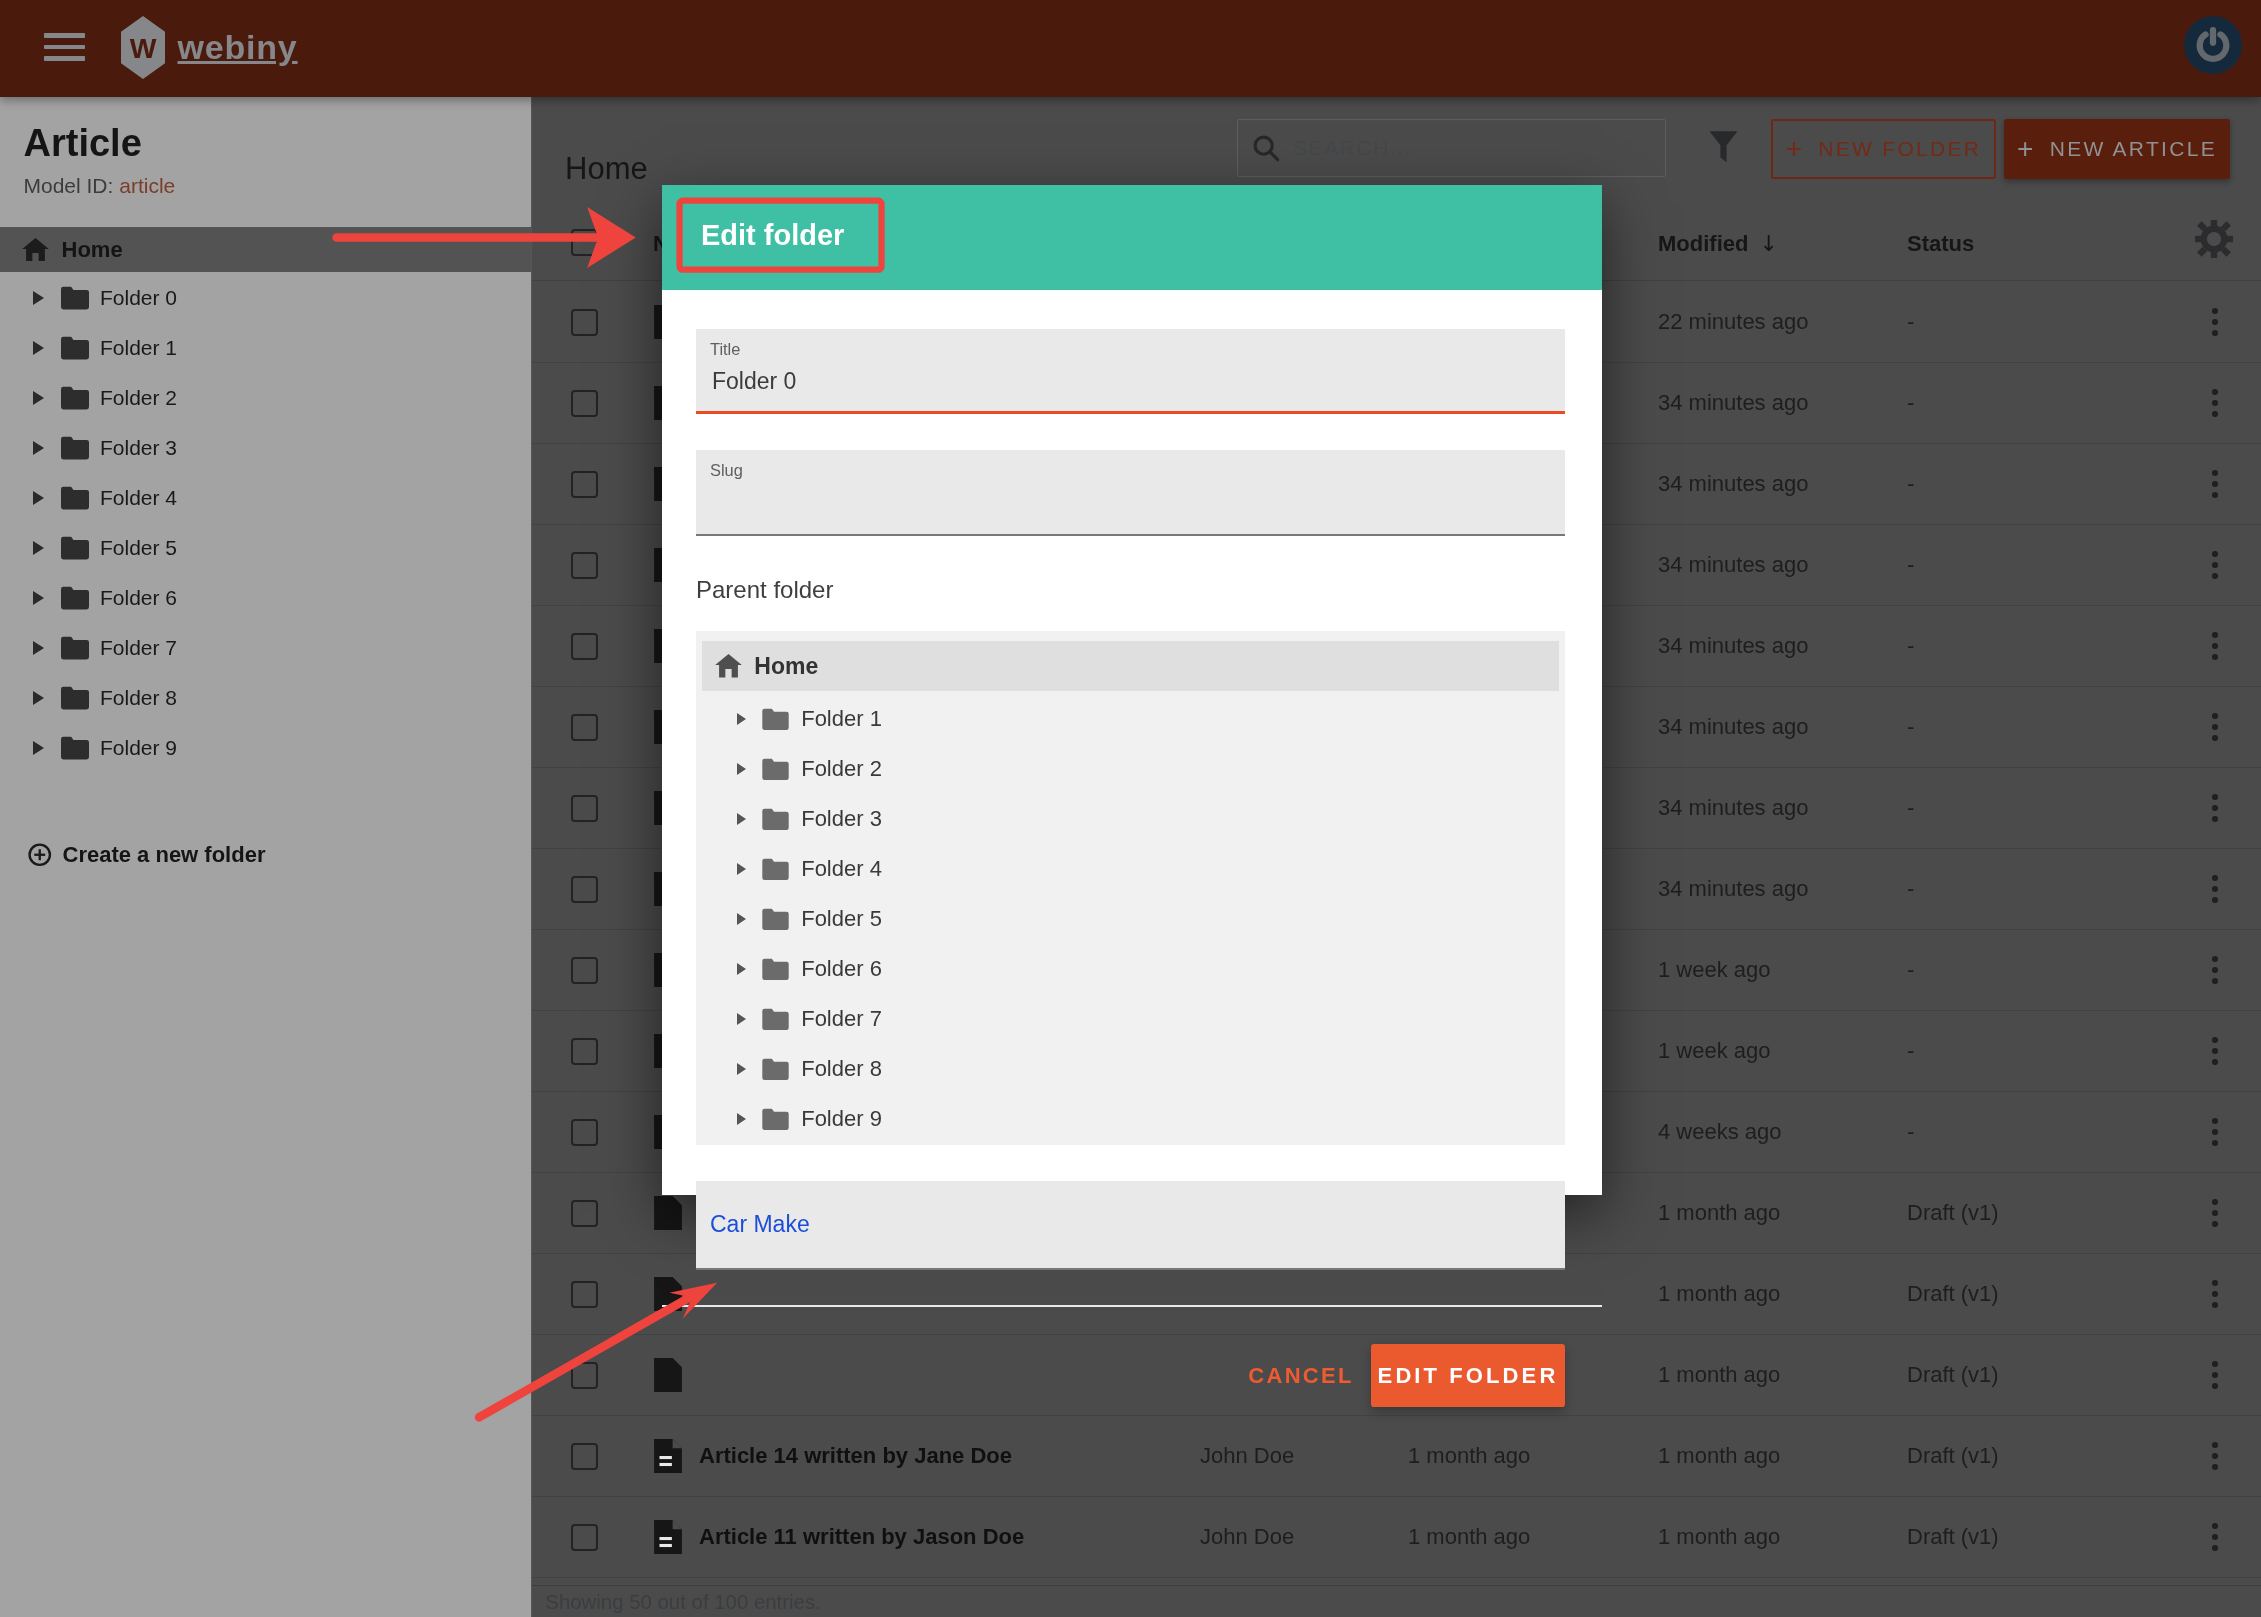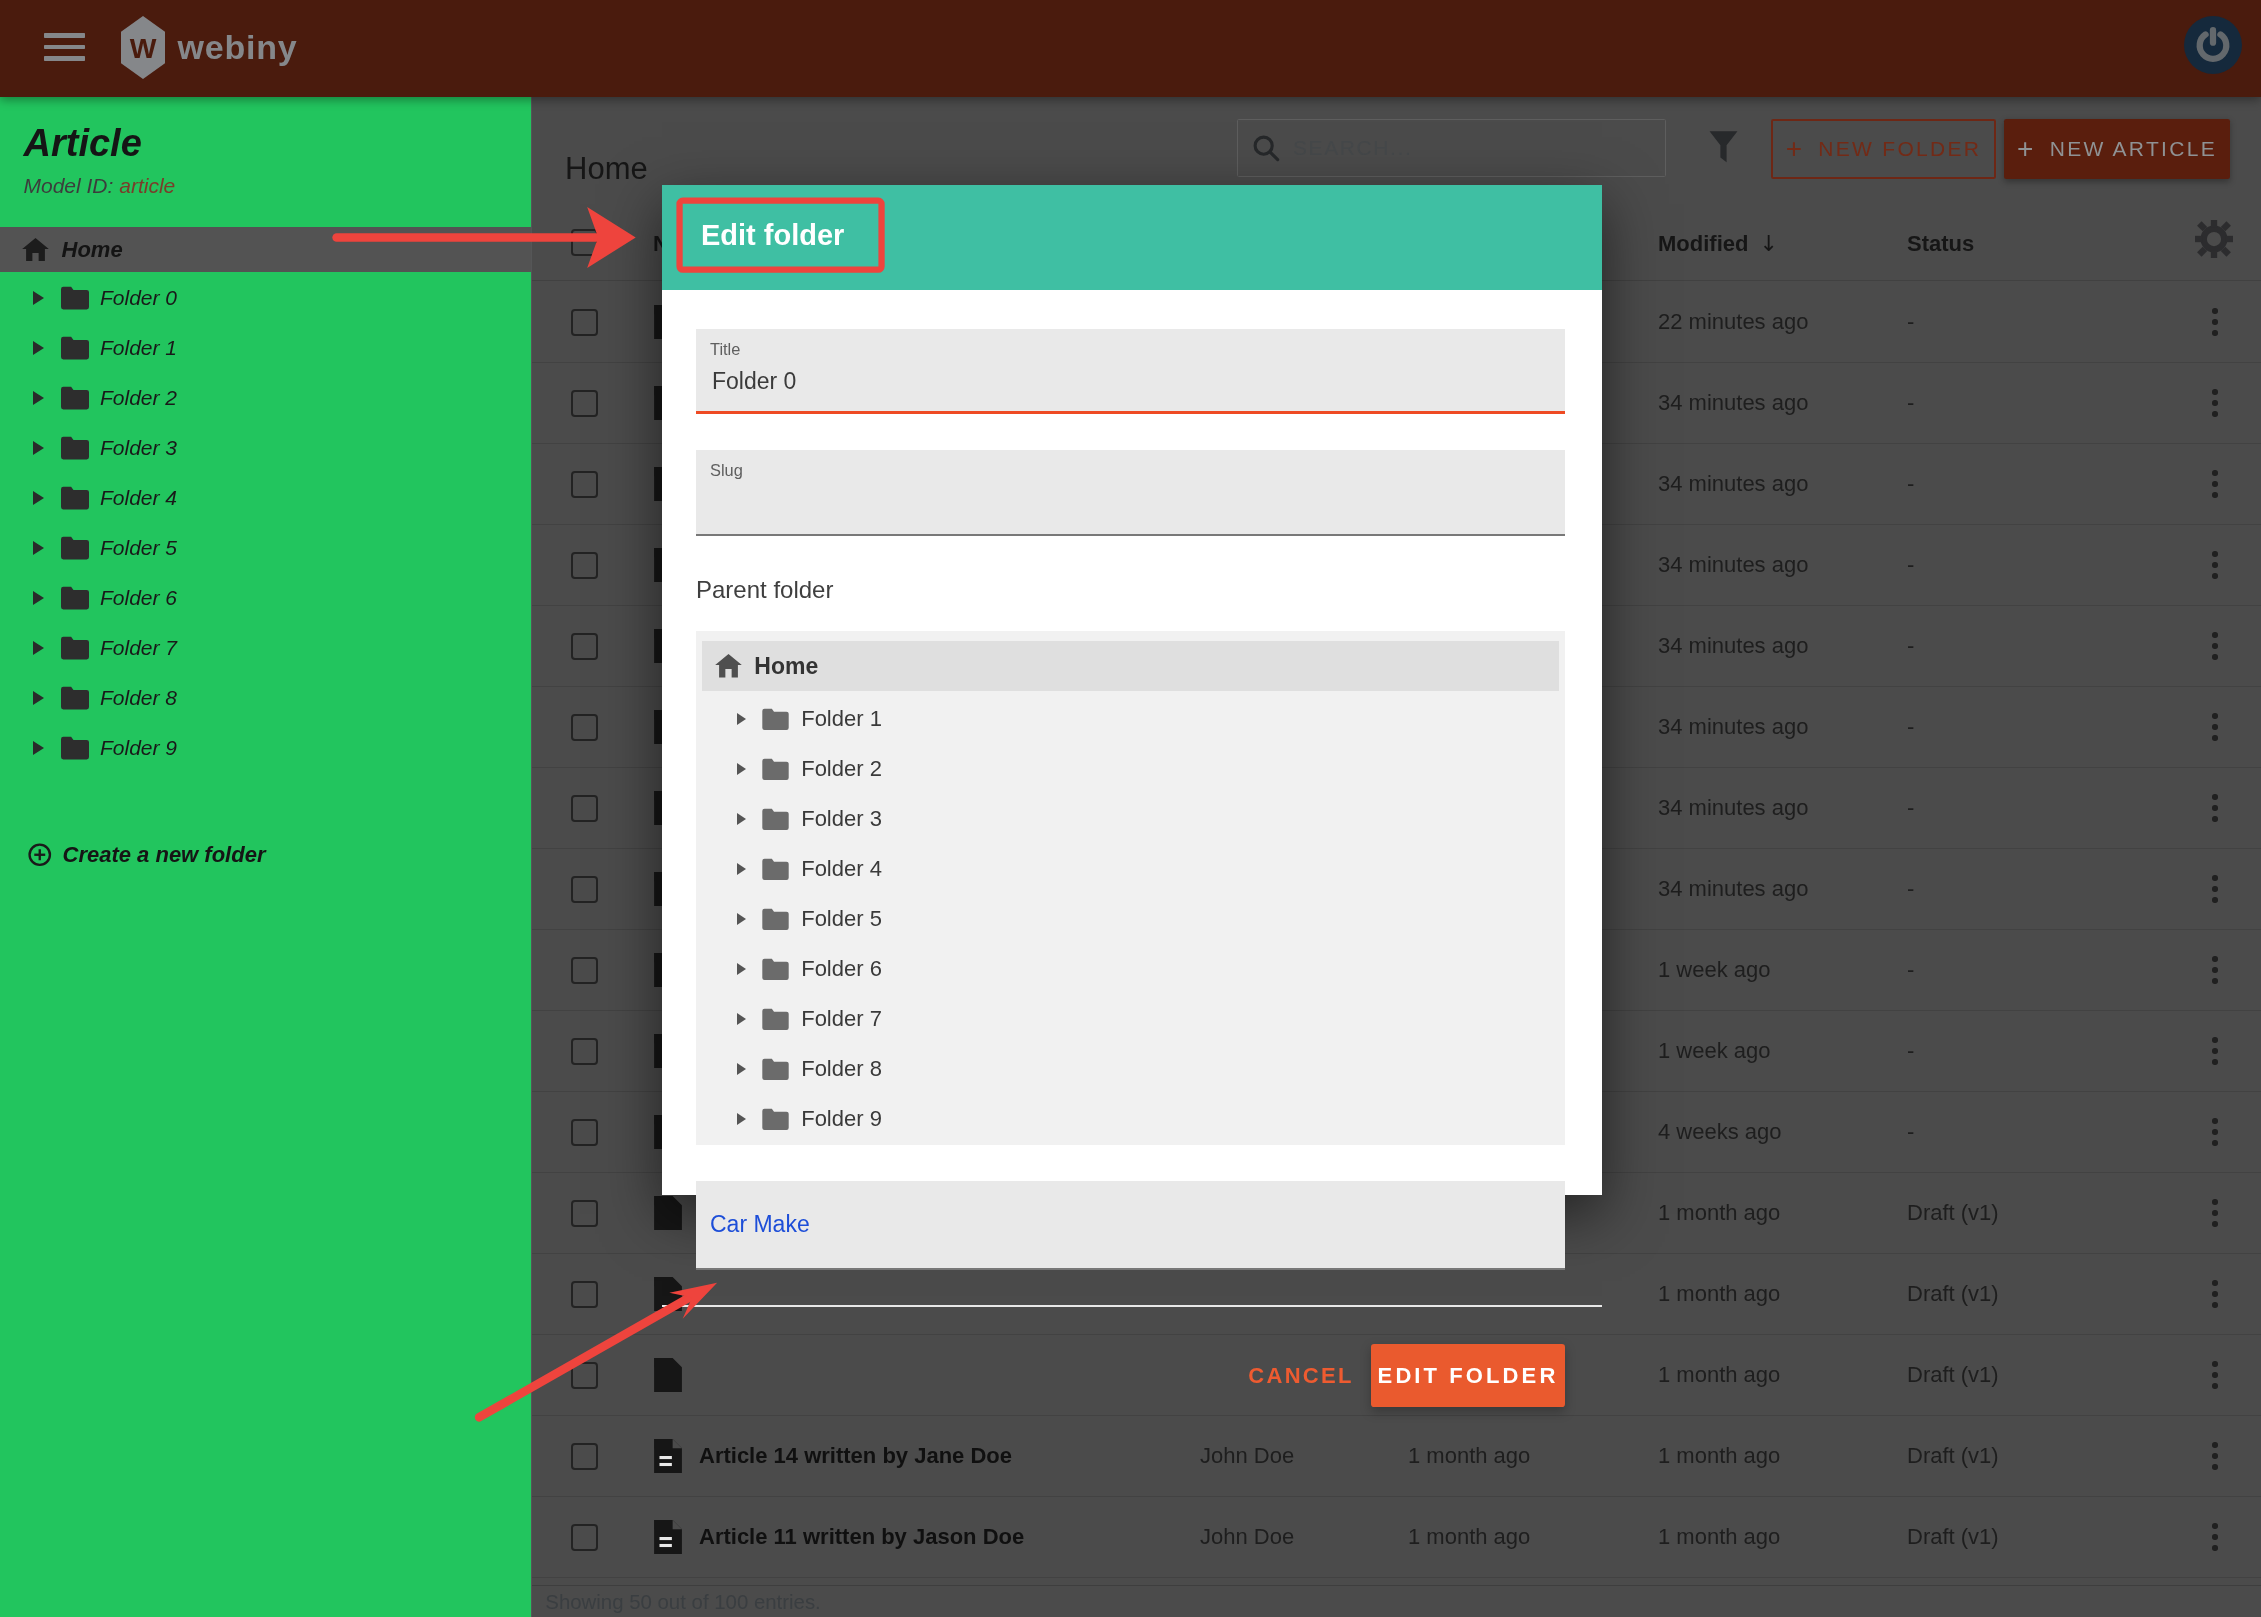--- a/index.html
+++ b/index.html
@@ -4,26 +4,26 @@
 <style>
   html,body{margin:0;padding:0;background:#222;}
   #screen{position:relative;width:2261px;height:1618px;overflow:hidden;
     font-family:"Liberation Sans",sans-serif;background:#4b4b4b;}
   
   .app-header{position:absolute;left:0;top:0;width:2261px;height:97px;background:#4a1b0d;
     box-shadow:0 3.9px 9.4px rgba(0,0,0,.35);z-index:5;}
   .hamburger{position:absolute;left:44px;top:33px;width:41px;height:31px;cursor:pointer;}
   .hamburger i{display:block;height:4.7px;background:#85878a;margin:0 0 7px 0;border-radius:0.8px;}
   .logo{position:absolute;left:121px;top:15.7px;display:flex;align-items:center;}
-  .logo .wordmark{color:#85878a;font-size:34px;font-weight:bold;letter-spacing:0.8px;margin-left:12.5px;}
+  .logo .wordmark{color:#85878a;font-size:34px;font-weight:bold;letter-spacing:0.8px;margin-left:12.5px;text-decoration:underline;}
   .power-btn{position:absolute;left:2184px;top:16.4px;width:58px;height:58px;border-radius:50%;
     background:#15293c;display:flex;align-items:center;justify-content:center;cursor:pointer;}
   
-  .sidebar{position:absolute;left:0;top:97px;width:532px;height:1521px;background:#22c55e;
-    border-right:1.6px solid #555657;box-sizing:border-box;font-style:italic;}
+  .sidebar{position:absolute;left:0;top:97px;width:532px;height:1521px;background:#a3a3a3;
+    border-right:1.6px solid #555657;box-sizing:border-box;}
   .sb-title{position:absolute;left:23.5px;top:25px;font-size:38px;font-weight:bold;color:#151515;}
   .sb-model{position:absolute;left:23.5px;top:77px;font-size:21px;color:#3c3c3c;}
   .sb-model .model-val{color:#7a3d2a;}
   .sb-home{position:absolute;left:0;top:130px;width:531px;height:45px;background:#535353;
     display:flex;align-items:center;cursor:pointer;}
   .sb-home .hlabel{font-size:22px;font-weight:bold;color:#141414;margin-left:12.5px;}
   .sb-home svg{margin-left:22px;}
   .sb-folders{position:absolute;left:0;top:176px;width:531px;}
   .sb-frow{height:50px;display:flex;align-items:center;cursor:pointer;}
   .caret{width:0;height:0;border-left:11px solid #2a2a2a;border-top:7px solid transparent;

